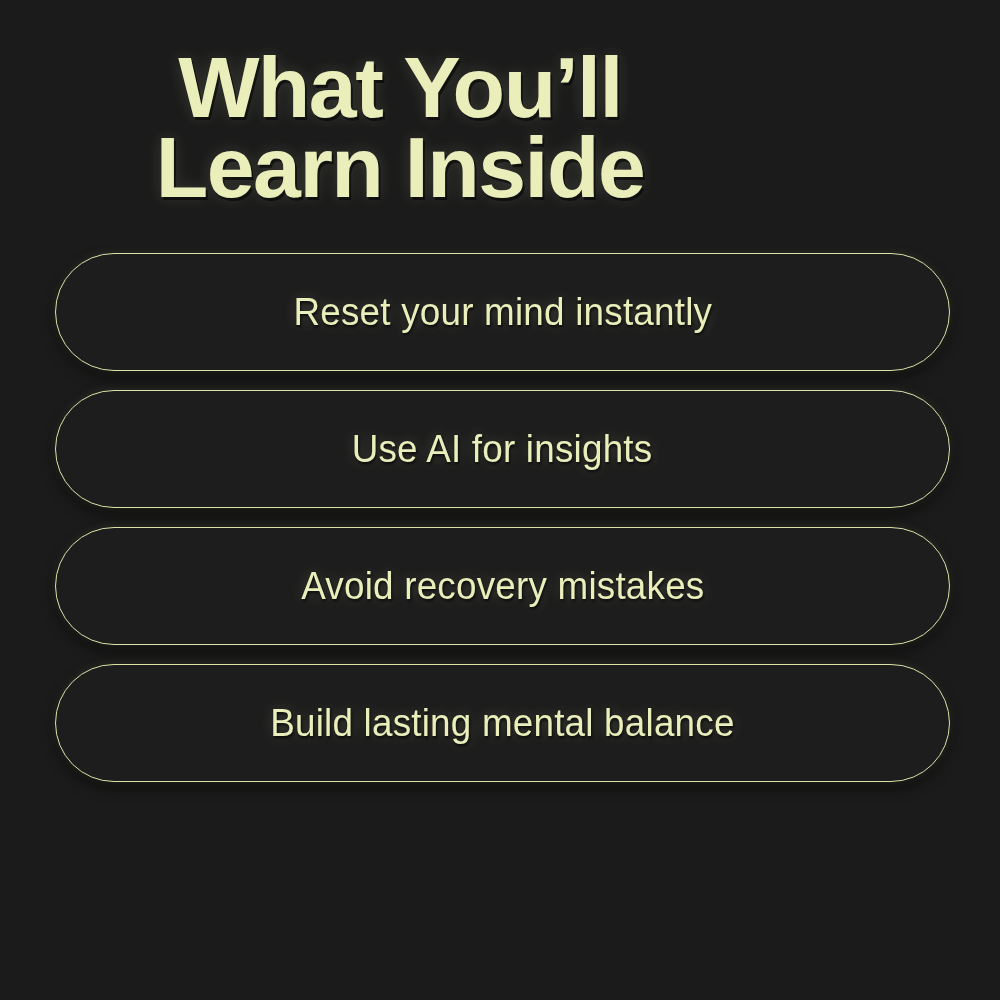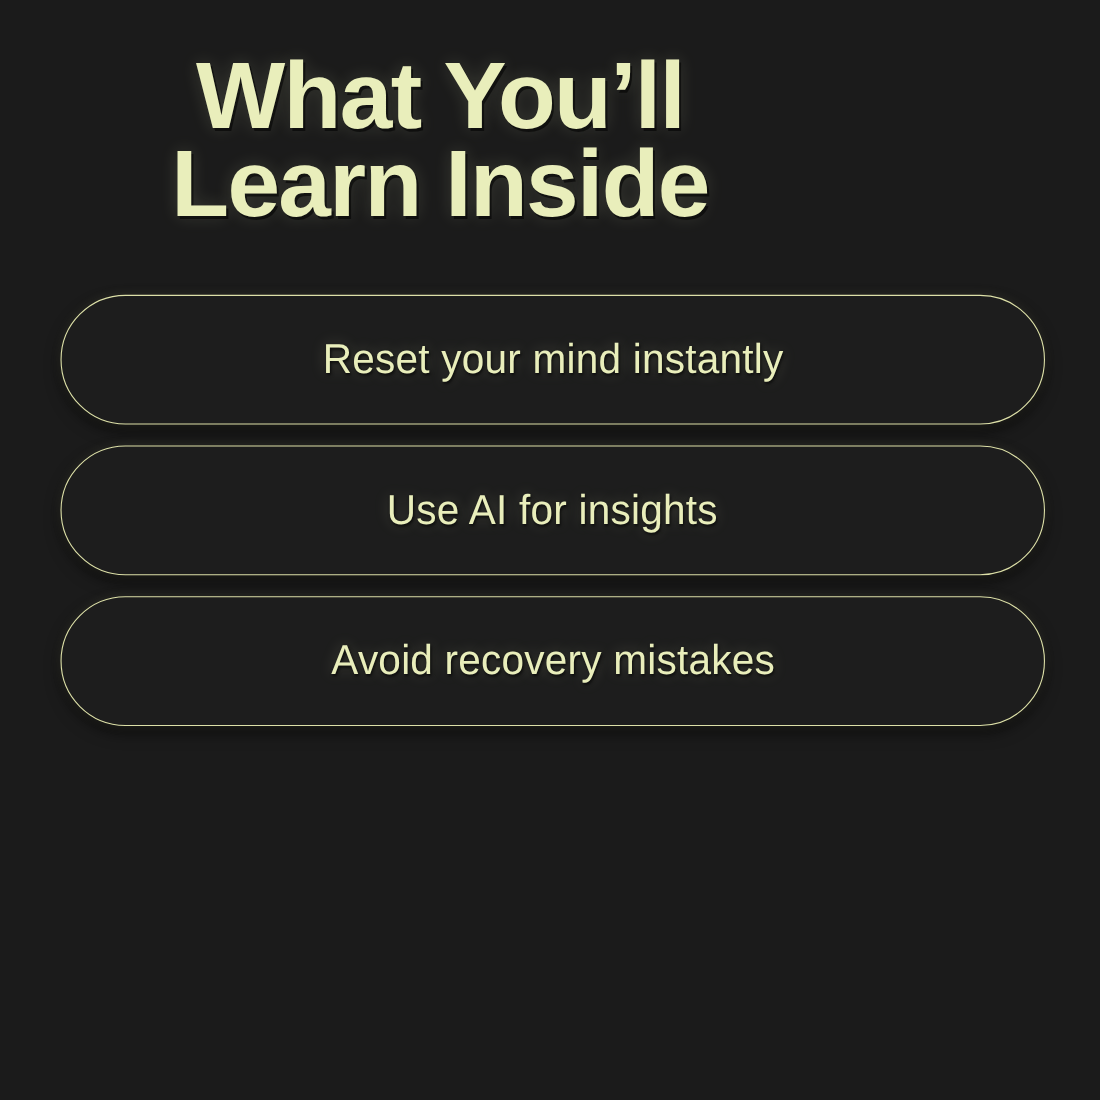--- a/index.html
+++ b/index.html
@@ -45,21 +45,20 @@
       0 0 16px rgba(233,238,187,0.16);
     white-space: nowrap;
   }
 
   
   .pill-list {
     position: absolute;
     left: 55px;
     top: 253px;
     width: 895px;
-    margin-top: 15px;
   }
   .pill {
     position: relative;
     height: 118px;
     margin-bottom: 19px;
     border: 1.6px solid #dde0a8;
     border-radius: 62px;
     background: #1d1d1d;
     display: flex;
     align-items: center;
@@ -103,16 +102,19 @@
 
 
     <div class="pill">
       <span class="pill-label">Use AI for insights</span>
     </div>
 
     <div class="pill">
       <span class="pill-label">Avoid recovery mistakes</span>
     </div>
 
+    <div class="pill">
+      <span class="pill-label">Build lasting mental balance</span>
+    </div>
 
   </div>
 
 </div>
 
 </body></html>

